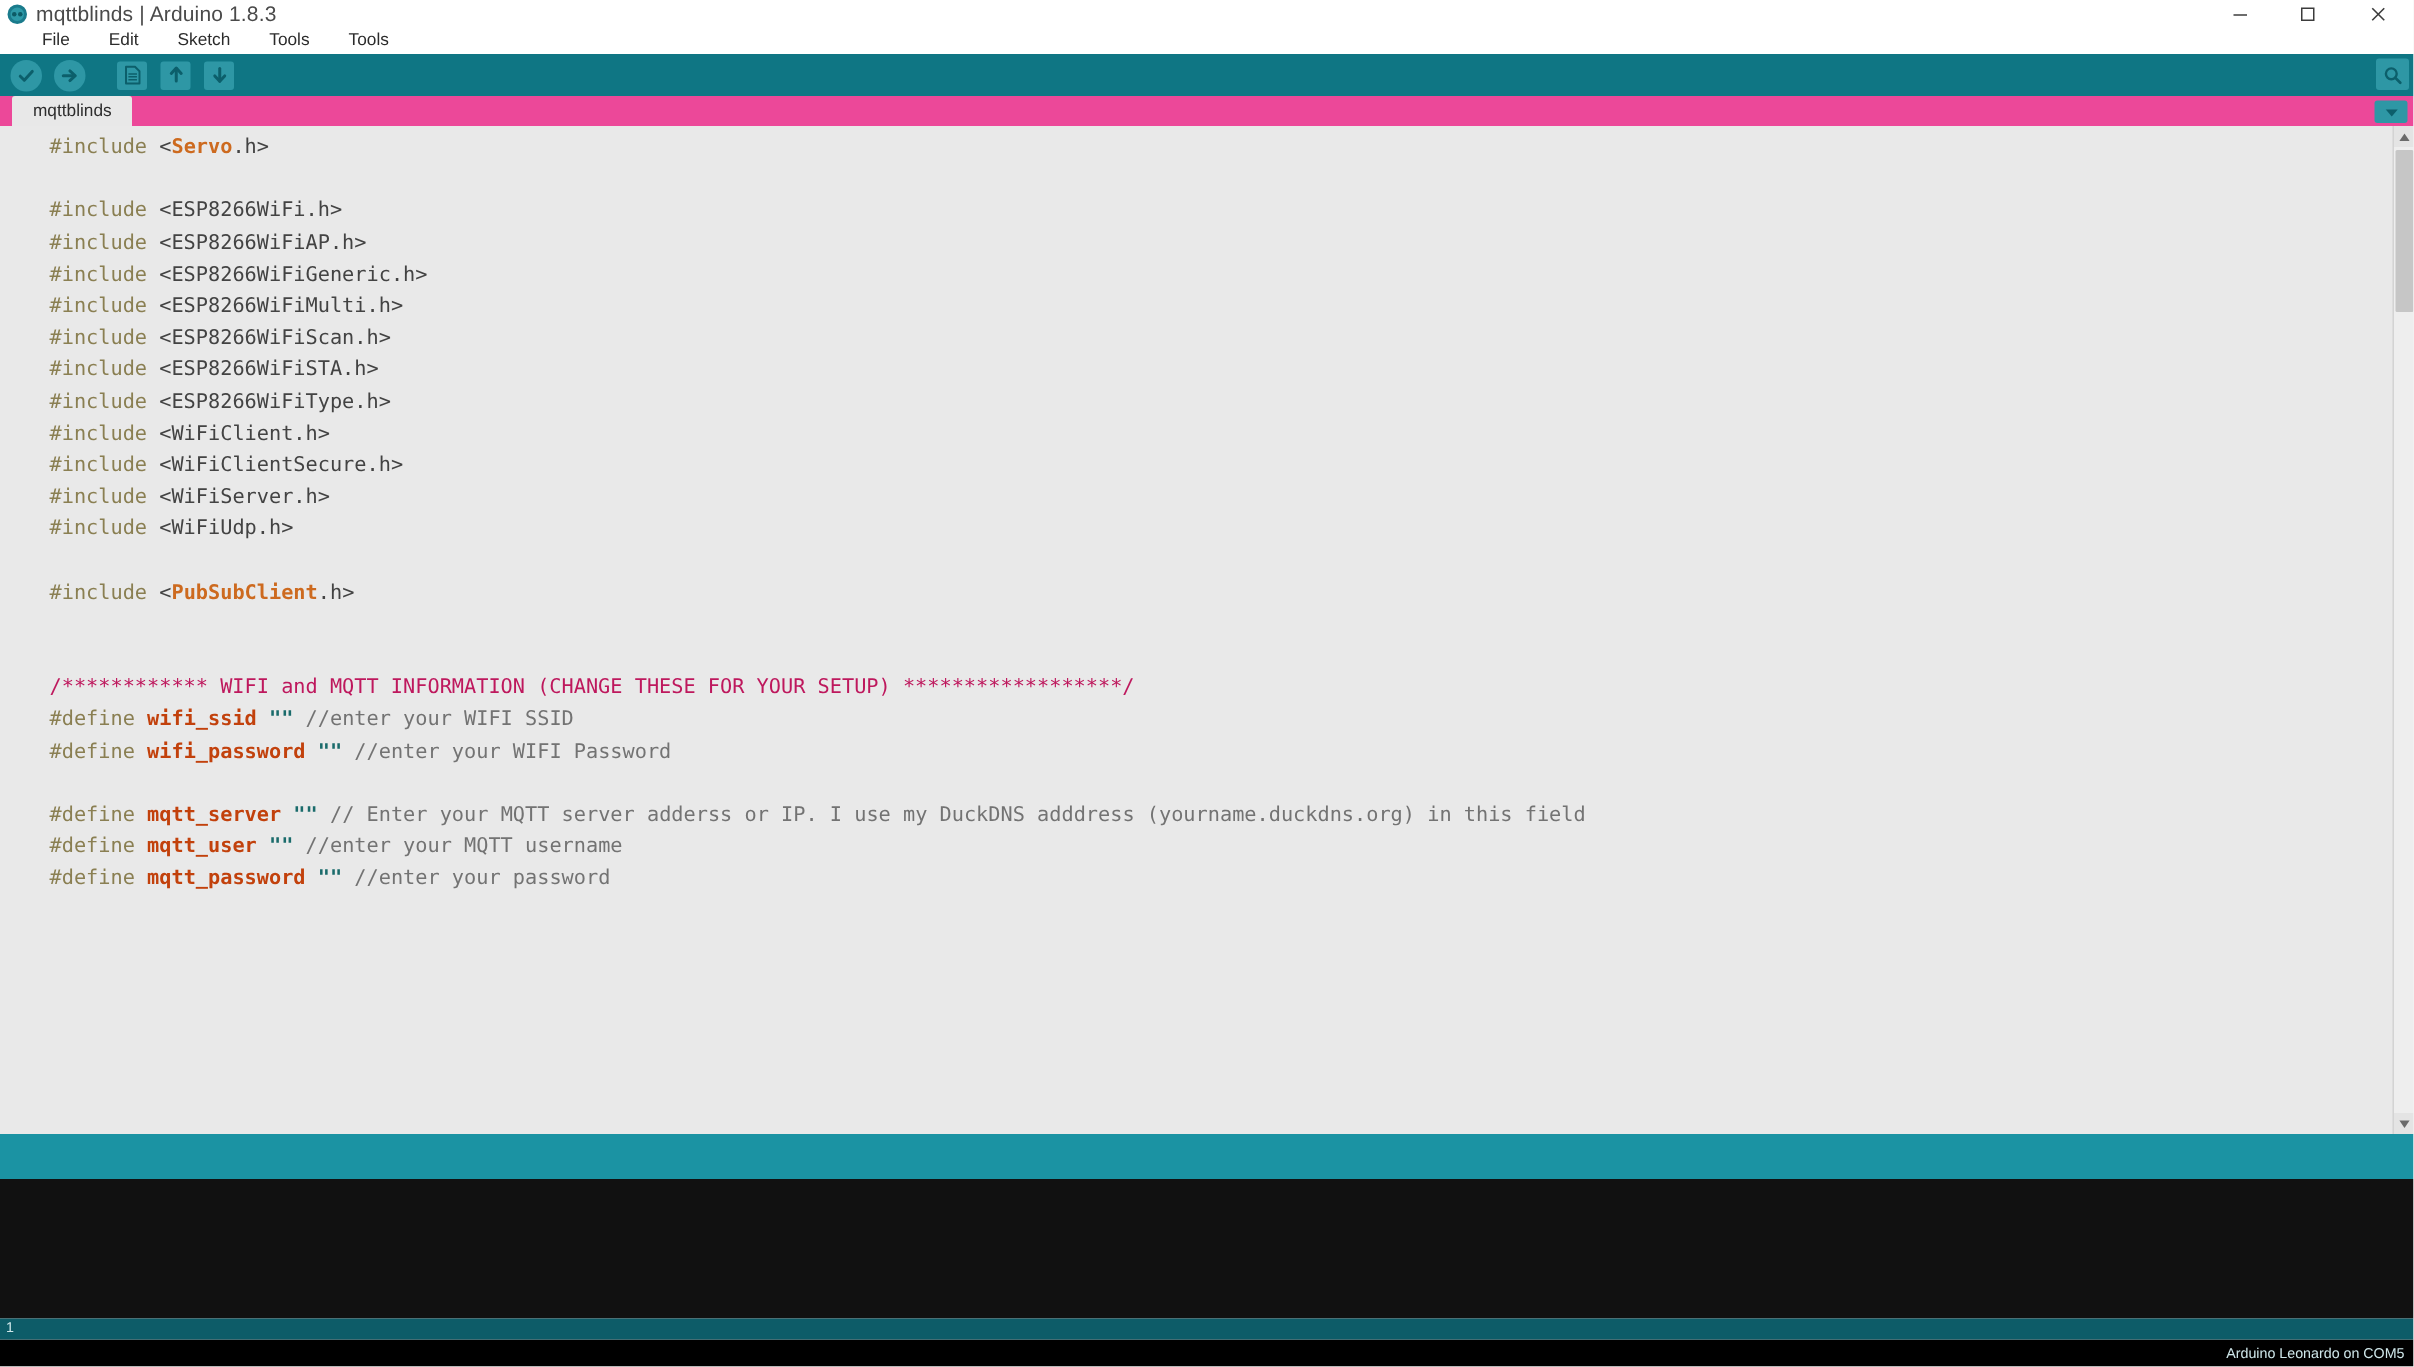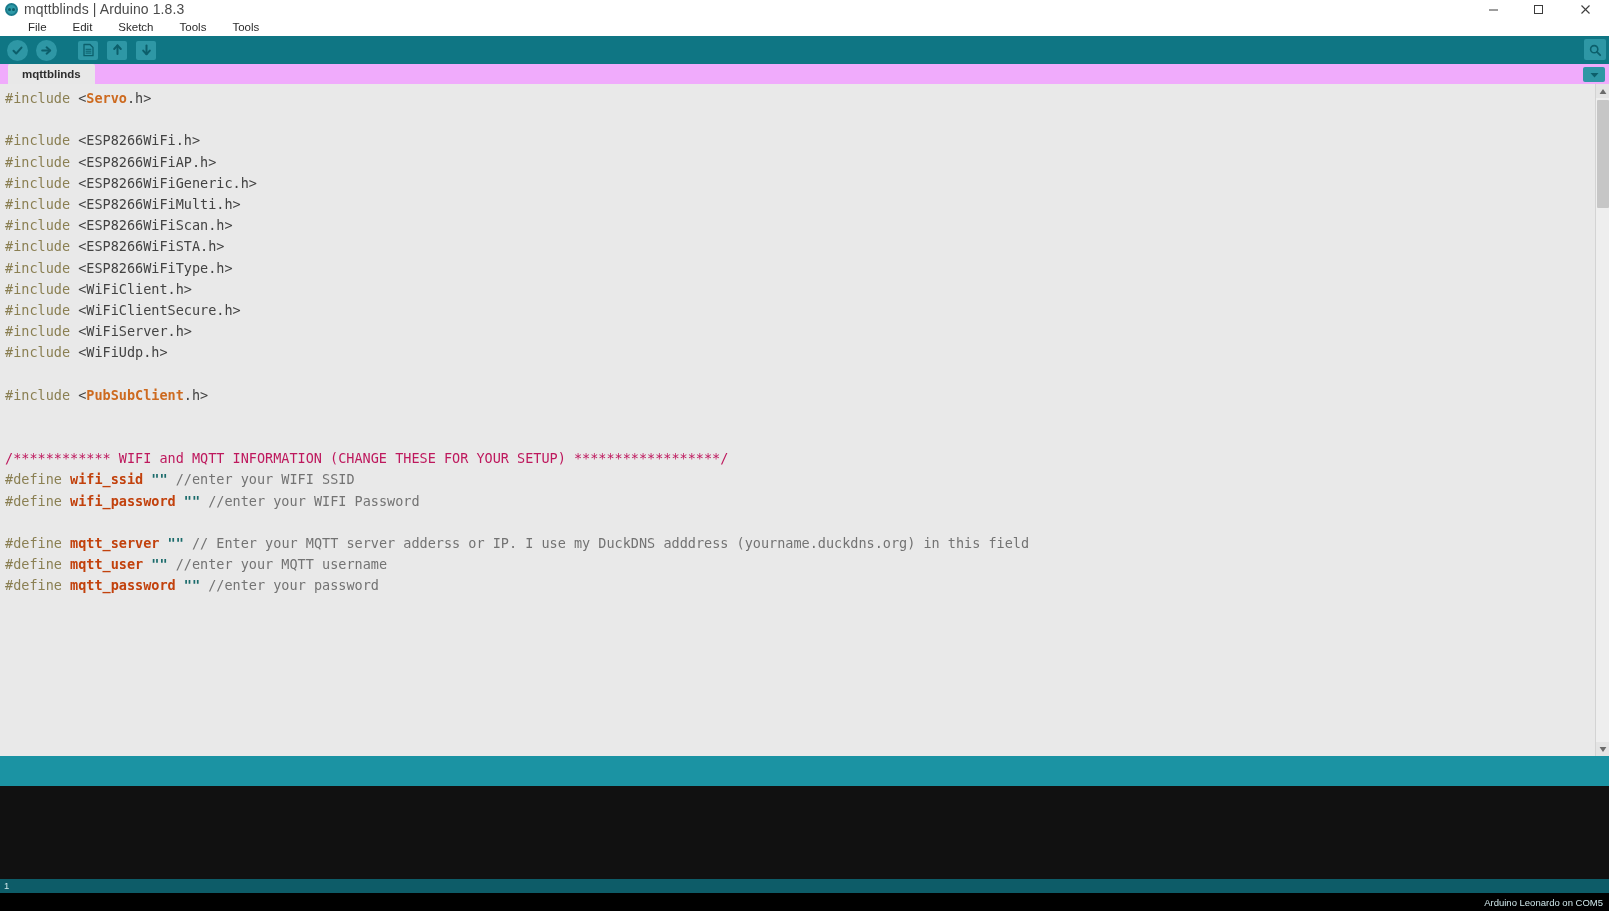--- a/index.html
+++ b/index.html
@@ -60,39 +60,39 @@
   }
   .tb-sq svg { display:block; }
   .tb-gap { width:10px; }
   .tb-serial {
     position:absolute; right:3px; top:3px; width:22px; height:21px; border-radius:2px;
     background:#2e97a5; display:flex; align-items:center; justify-content:center;
   }
 
   
   .tabbar {
-    height:20px; flex:0 0 20px; background:#f0abfc; position:relative;
-    display:flex; align-items:center; padding-left:8px;font-weight:bold;
+    height:20px; flex:0 0 20px; background:#ec4899; position:relative;
+    display:flex; align-items:center; padding-left:8px;
   }
   .tab {
     height:20px; background:#e8e8e8; color:#2d2d2d; font-size:11.5px;
     padding:0 14px; display:flex; align-items:center; border-radius:2px 2px 0 0;
     white-space:nowrap;
   }
   .tab-menu {
     position:absolute; right:4px; top:3px; width:22px; height:15px; border-radius:2px;
     background:#2e97a5; display:flex; align-items:center; justify-content:center;
   }
 
   
   .editor-wrap { flex:1 1 auto; position:relative; background:#e9e9e9; display:flex; overflow:hidden; }
   .editor {
     flex:1 1 auto; background:#e9e9e9; padding:4px 0 0 5px;
     font-family:"DejaVu Sans Mono","Liberation Mono",monospace;
-    font-size:13.5px; line-height:21.2px; overflow:hidden; white-space:pre;
+    font-size:13.5px; line-height:21.2px; overflow:hidden; white-space:pre;margin-left:28px;
   }
   .code-line { height:21.2px; white-space:pre; }
 
   
   .t-pre   { color:#8a7f52; }           
   .t-lib   { color:#cd6a1f; font-weight:bold; }  
   .t-plain { color:#434343; }
   .t-name  { color:#c2410c; font-weight:bold; }  
   .t-str   { color:#1a6b6b; font-weight:bold; }  
   .t-cmt   { color:#be185d; }            

